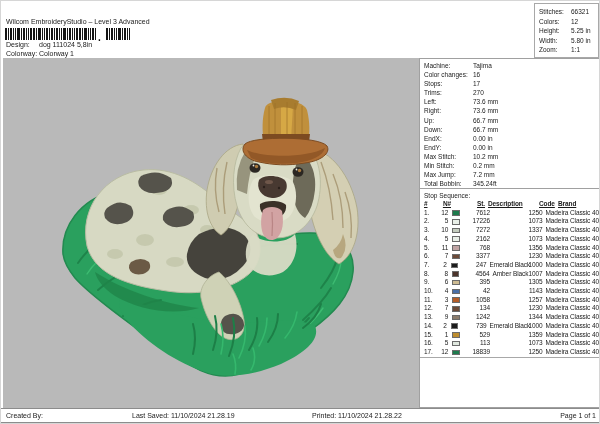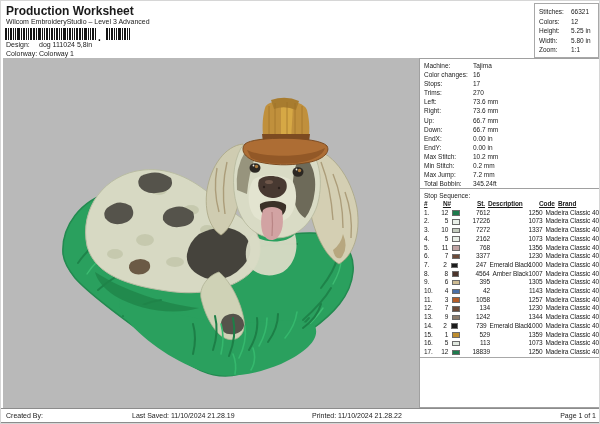--- a/index.html
+++ b/index.html
@@ -44,21 +44,20 @@
   .footer{position:absolute;left:0;top:407px;width:600px;height:13px;background:#fff;
           border-top:1px solid #8c8c8c;border-bottom:1px solid #8c8c8c;font-size:7px;box-sizing:content-box;}
   .footer span{position:absolute;top:3px;white-space:nowrap;}
   #ft-created{left:5px;} #ft-saved{left:131px;} #ft-printed{left:311px;} #ft-page{right:5px;}
 </style>
 </head>
 <body>
 
 <div id="page">
 
-  <div class="hdr-title">Production Worksheet</div>
   <div class="hdr-sub">Wilcom EmbroideryStudio – Level 3 Advanced</div>
   <div id="barcode"><svg width="130" height="13">
         <rect x="0" y="0" width="2" height="12" fill="#141414"></rect>
         <rect x="3" y="0" width="1" height="12" fill="#141414"></rect>
         <rect x="5" y="0" width="2" height="12" fill="#141414"></rect>
         <rect x="8" y="0" width="1" height="12" fill="#141414"></rect>
         <rect x="10" y="0" width="1" height="12" fill="#141414"></rect>
         <rect x="12" y="0" width="3" height="12" fill="#141414"></rect>
         <rect x="16" y="0" width="1" height="12" fill="#141414"></rect>
         <rect x="18" y="0" width="2" height="12" fill="#141414"></rect>

